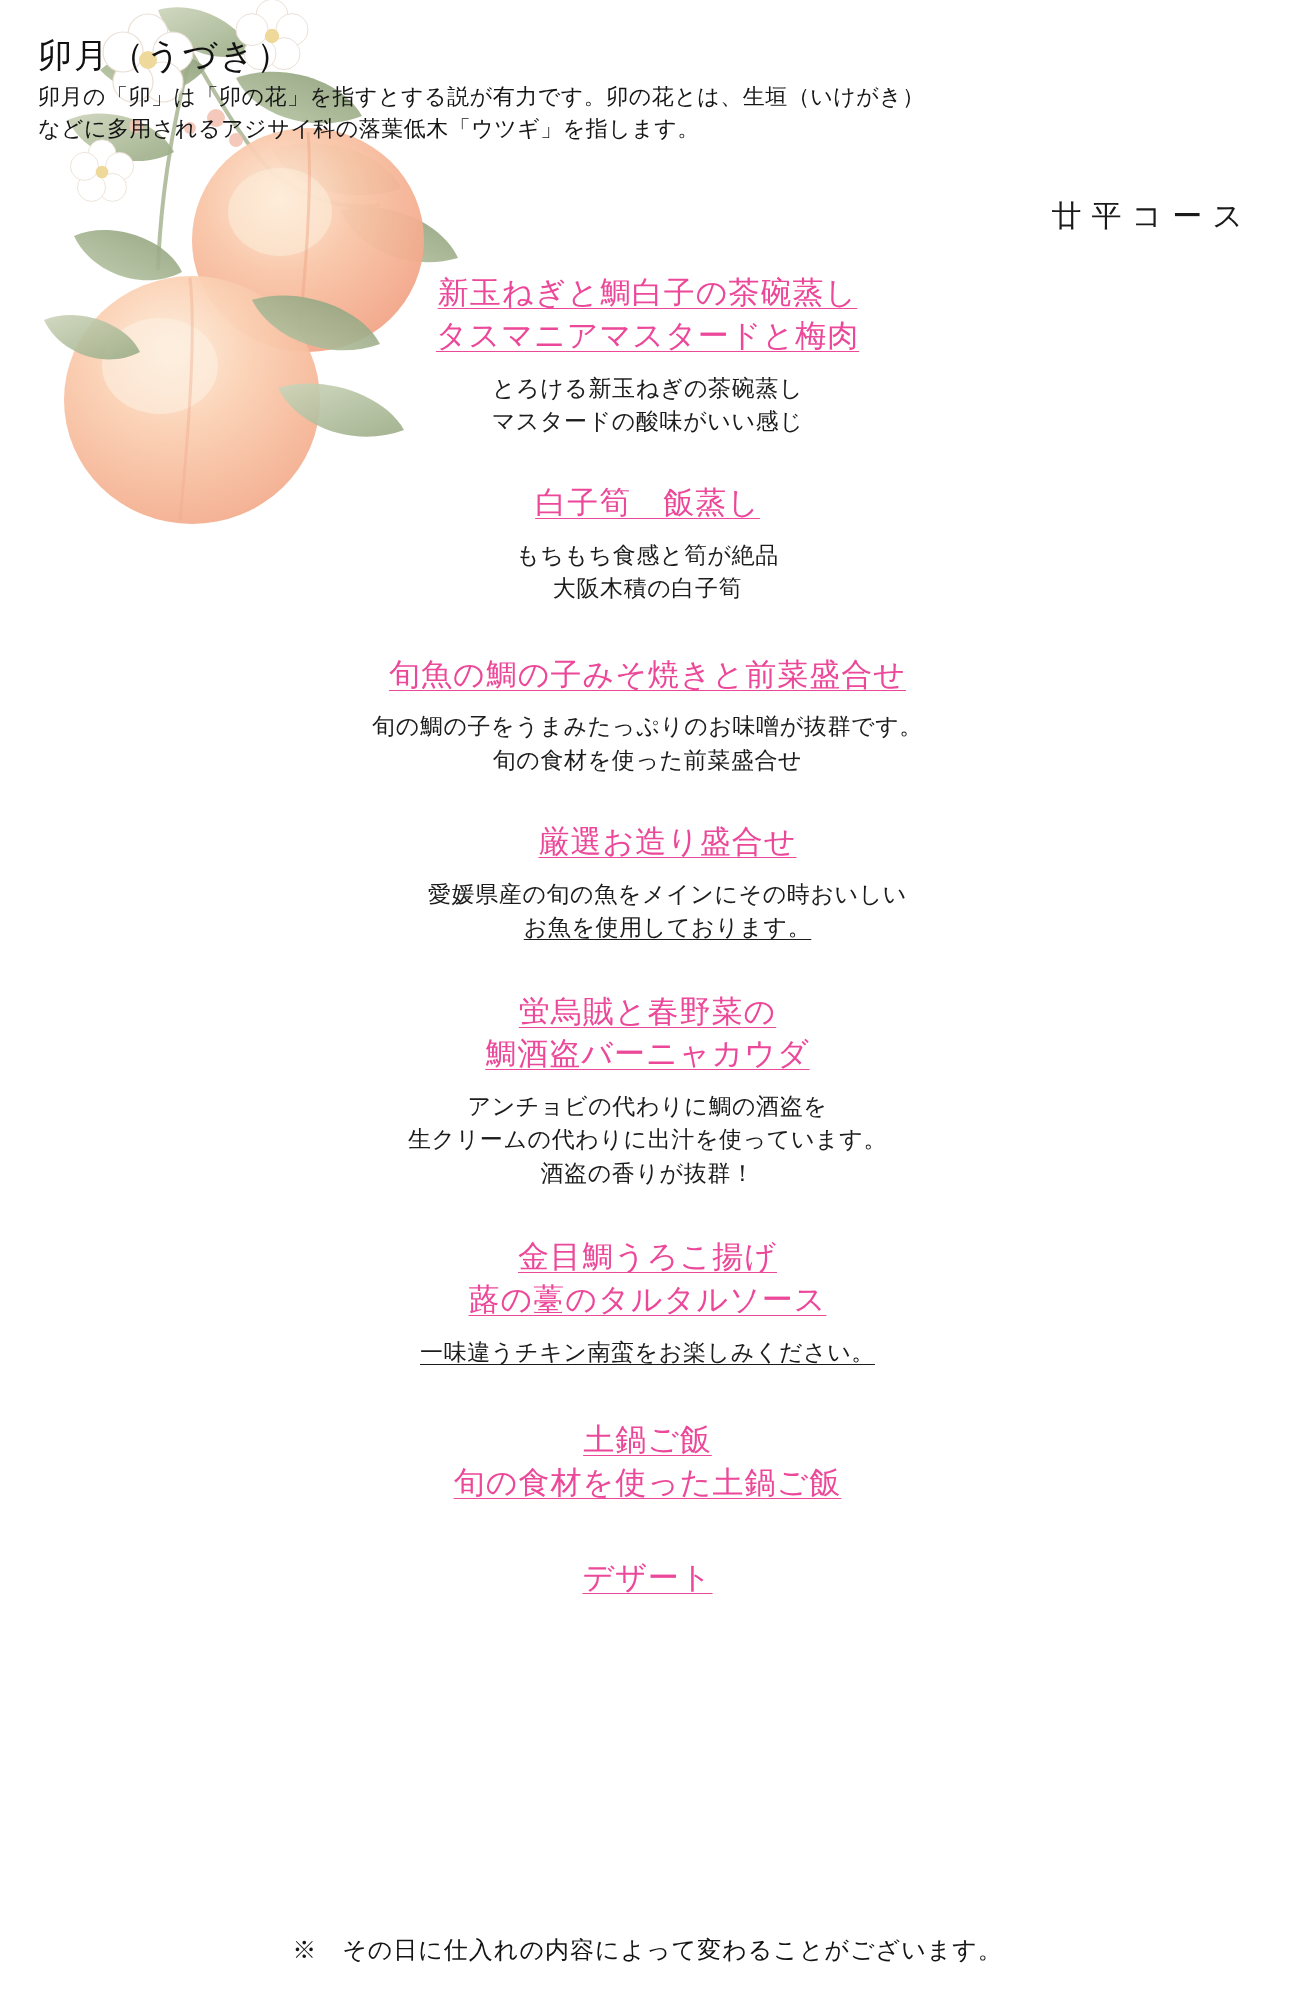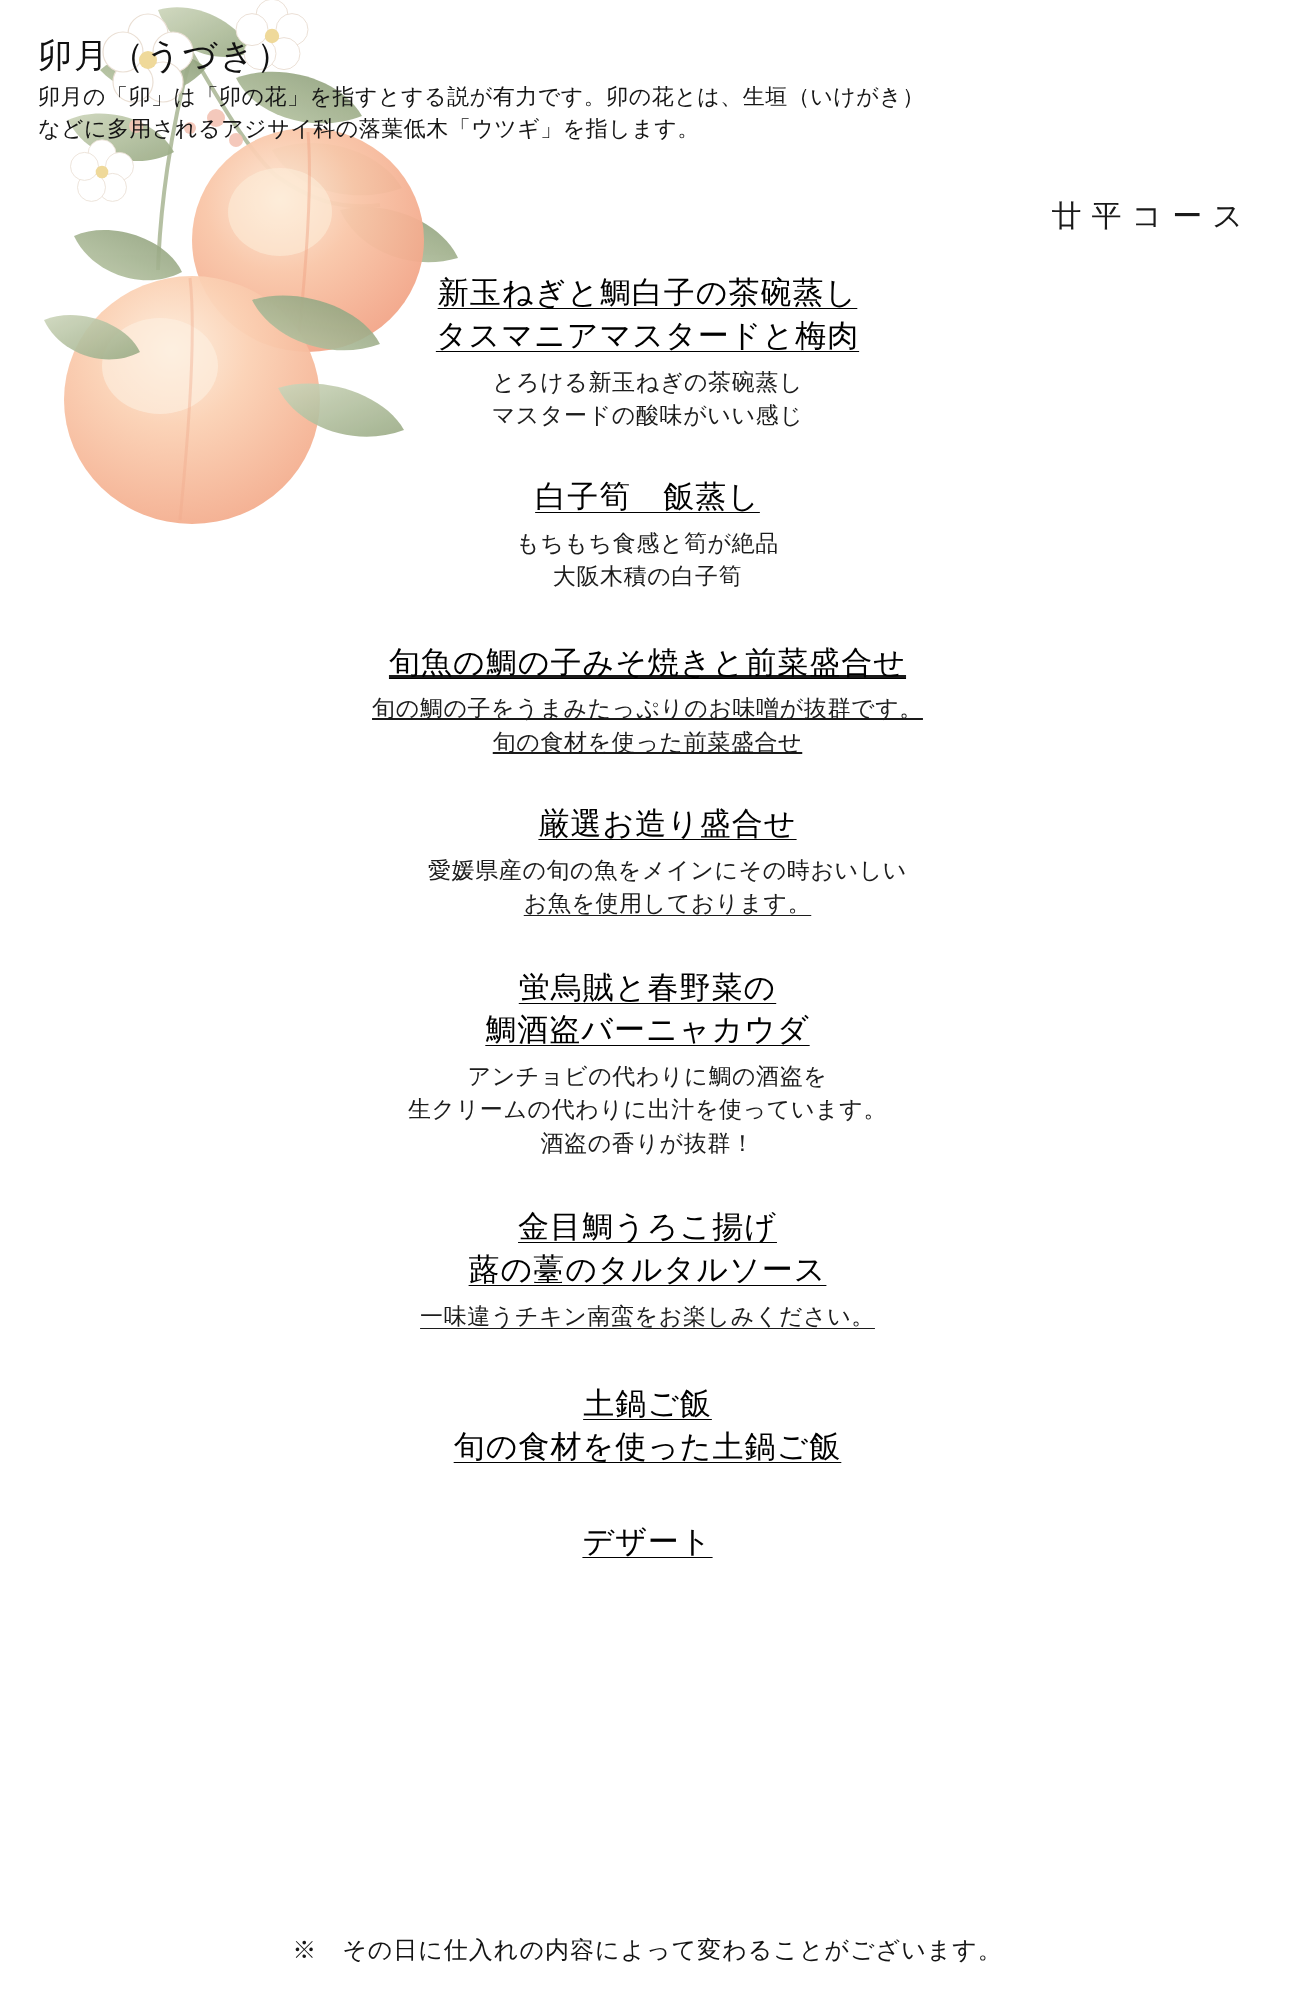--- a/index.html
+++ b/index.html
@@ -74,44 +74,44 @@
     text-align: center;
   }
   .course {
     margin-bottom: 34px;
   }
   .dish-name {
     font-size: 31px;
     line-height: 1.38;
     letter-spacing: 1px;
     font-weight: 500;
-    color: #000000;
+    color: #ec4899;
   }
   .dish-name span.u {
     text-decoration: underline;
     text-underline-offset: 5px;
     text-decoration-thickness: 1.4px;
   }
   .dish-desc {
     font-size: 23px;
     line-height: 1.45;
     letter-spacing: 0.6px;
     color: #1c1c1c;
-    margin-top: 8px;
+    margin-top: 14px;
   }
   .dish-desc .u {
     text-decoration: underline;
     text-underline-offset: 4px;
     text-decoration-thickness: 1.1px;
   }
 
   
   .c0 { margin-bottom: 44px; }
   .c1 { margin-bottom: 48px; }
-  .c2 { margin-bottom: 44px; text-decoration: underline; }
+  .c2 { margin-bottom: 44px; }
   .c3 { margin-bottom: 46px; padding-left: 40px; }
   .c4 { margin-bottom: 46px; }
   .c5 { margin-bottom: 50px; }
   .c6 { margin-bottom: 52px; }
   .c7 { margin-bottom: 30px; }
 
   
   .footer-note {
     position: absolute;
     left: 0;

